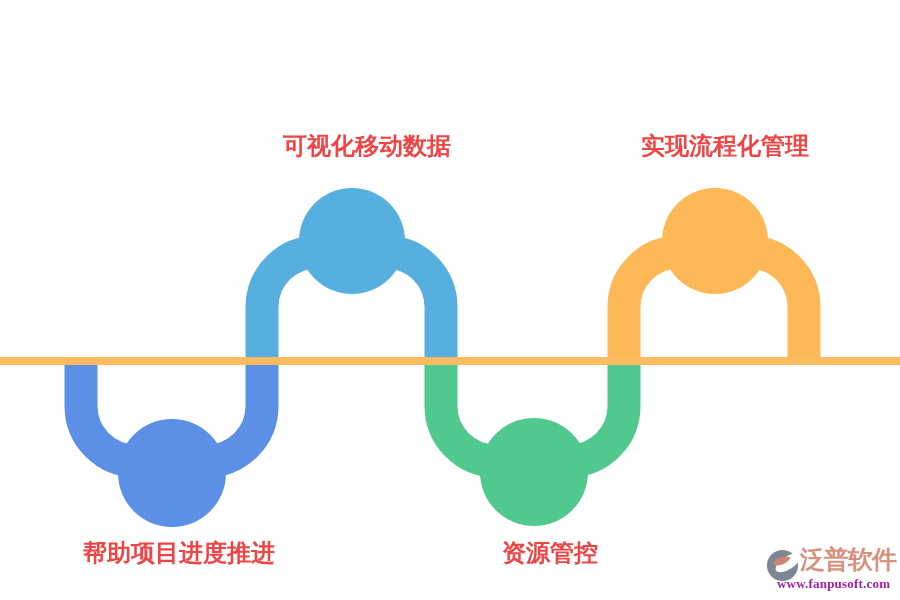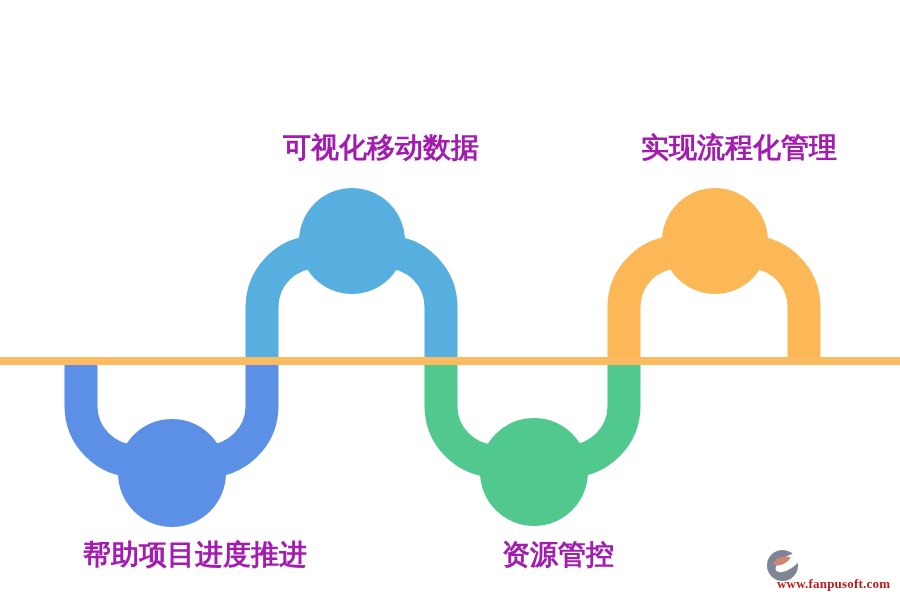--- a/index.html
+++ b/index.html
@@ -18,23 +18,23 @@
     position: absolute;
     left: 0;
     top: 0;
     width: 900px;
     height: 600px;
   }
   .diagram-label {
     position: absolute;
     font-family: "Liberation Sans", sans-serif;
     font-weight: bold;
-    font-size: 28px;
+    font-size: 24px;
     line-height: 1.15;
-    color: #a21caf;
+    color: #ef4444;
     white-space: nowrap;
   }
   #label-node-1 { left: 283px; top: 132px; }   
   #label-node-3 { left: 641px; top: 132px; }   
   #label-node-0 { left: 83px;  top: 539px; }   
   #label-node-2 { left: 502px; top: 539px; }   
 
   .watermark {
     position: absolute;
     left: 766px;
@@ -62,21 +62,21 @@
     white-space: nowrap;
   }
   .watermark .brand-url {
     position: absolute;
     left: 11px;
     top: 30px;
     font-family: "Liberation Serif", serif;
     font-weight: bold;
     font-size: 13px;
     letter-spacing: 0.2px;
-    color: #b91c1c;
+    color: #a21caf;
     white-space: nowrap;
   }
 </style>
 </head>
 <body>
 
 <svg class="stage" viewBox="0 0 900 600" aria-hidden="true">
 
   <path d="M 81 357 L 81 406 A 55 55 0 0 0 136 461 L 207 461 A 55 55 0 0 0 262 406 L 262 357" fill="none" stroke-width="33" stroke="#5B90E6"></path>
 
@@ -101,14 +101,15 @@
 <div class="diagram-label" id="label-node-2">资源管控</div>
 
 <div class="diagram-label" id="label-node-3">实现流程化管理</div>
 
 <div class="watermark">
   <svg class="mark" viewBox="0 0 34 34" aria-hidden="true">
     <circle cx="17" cy="17" r="16" fill="#7E8696"></circle>
     <ellipse cx="23" cy="14" rx="15" ry="6.5" fill="#ffffff" transform="rotate(-33 23 14)"></ellipse>
     <path d="M 7.5 15.5 Q 12 5.5 25.5 8.5 Q 22.5 15 13.5 17 Q 9.5 17 7.5 15.5 Z" fill="#CE8672"></path>
   </svg>
+  <div class="brand-name">泛普软件</div>
   <div class="brand-url">www.fanpusoft.com</div>
 </div>
 
 </body></html>

